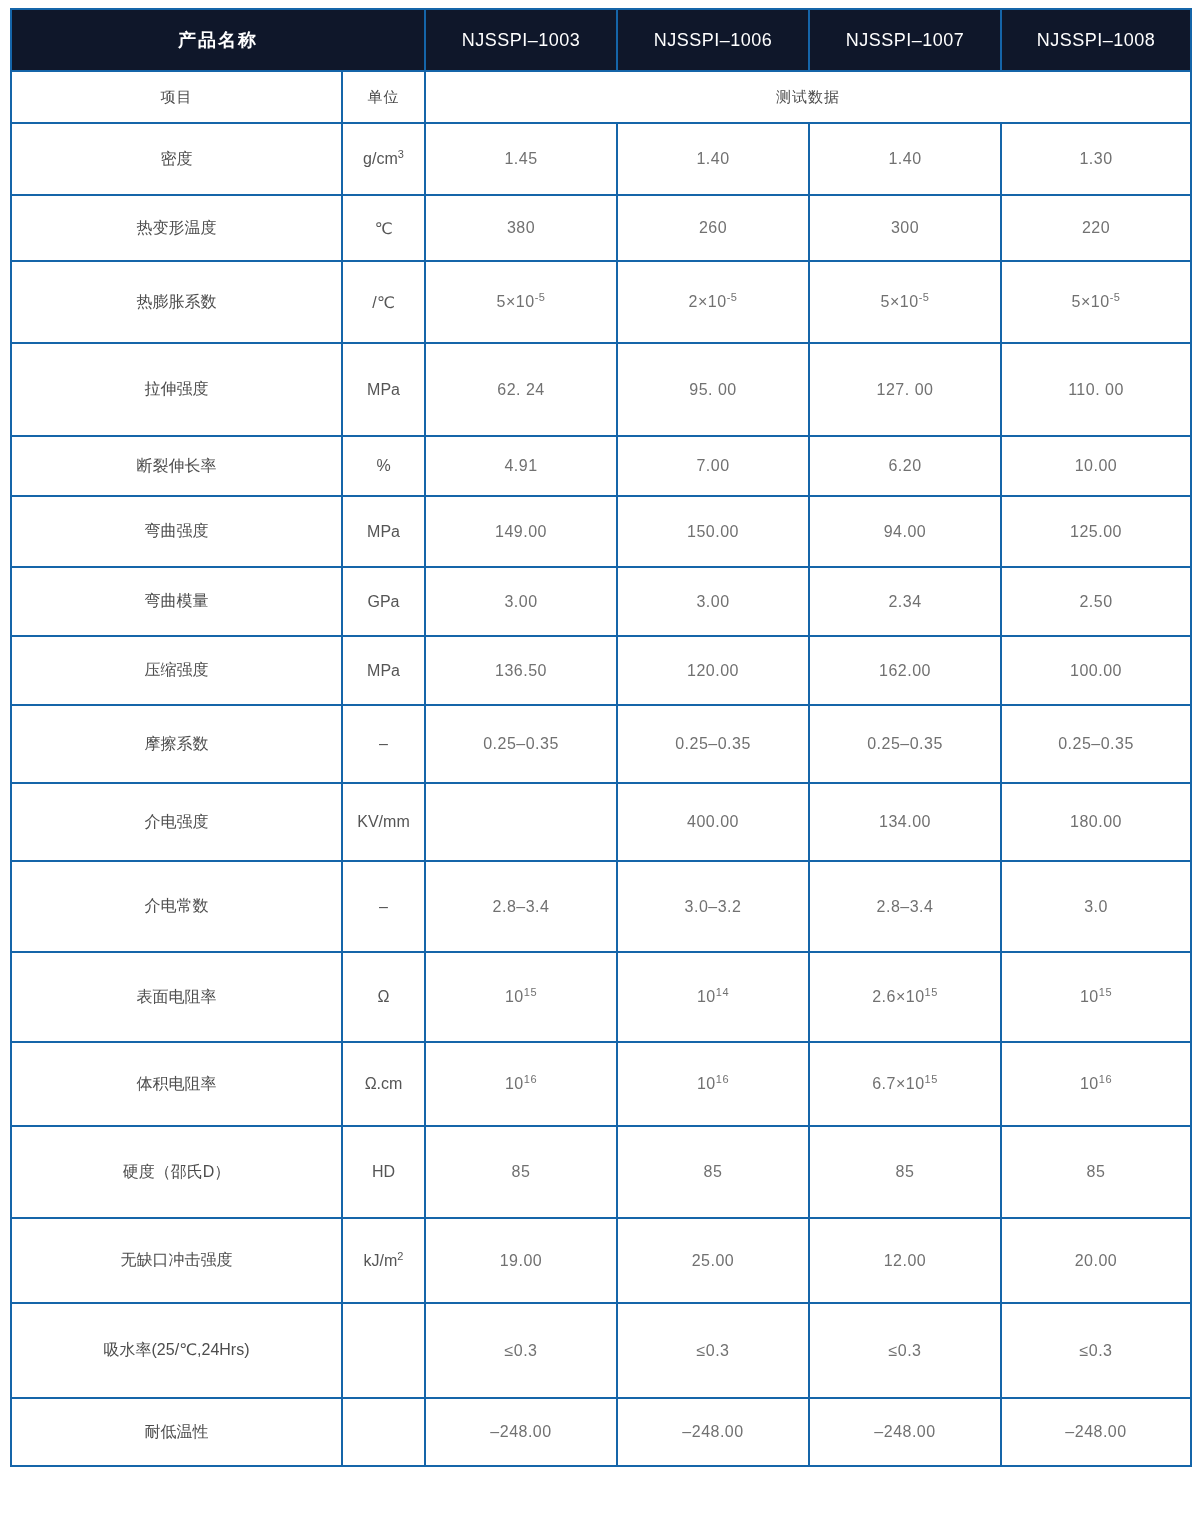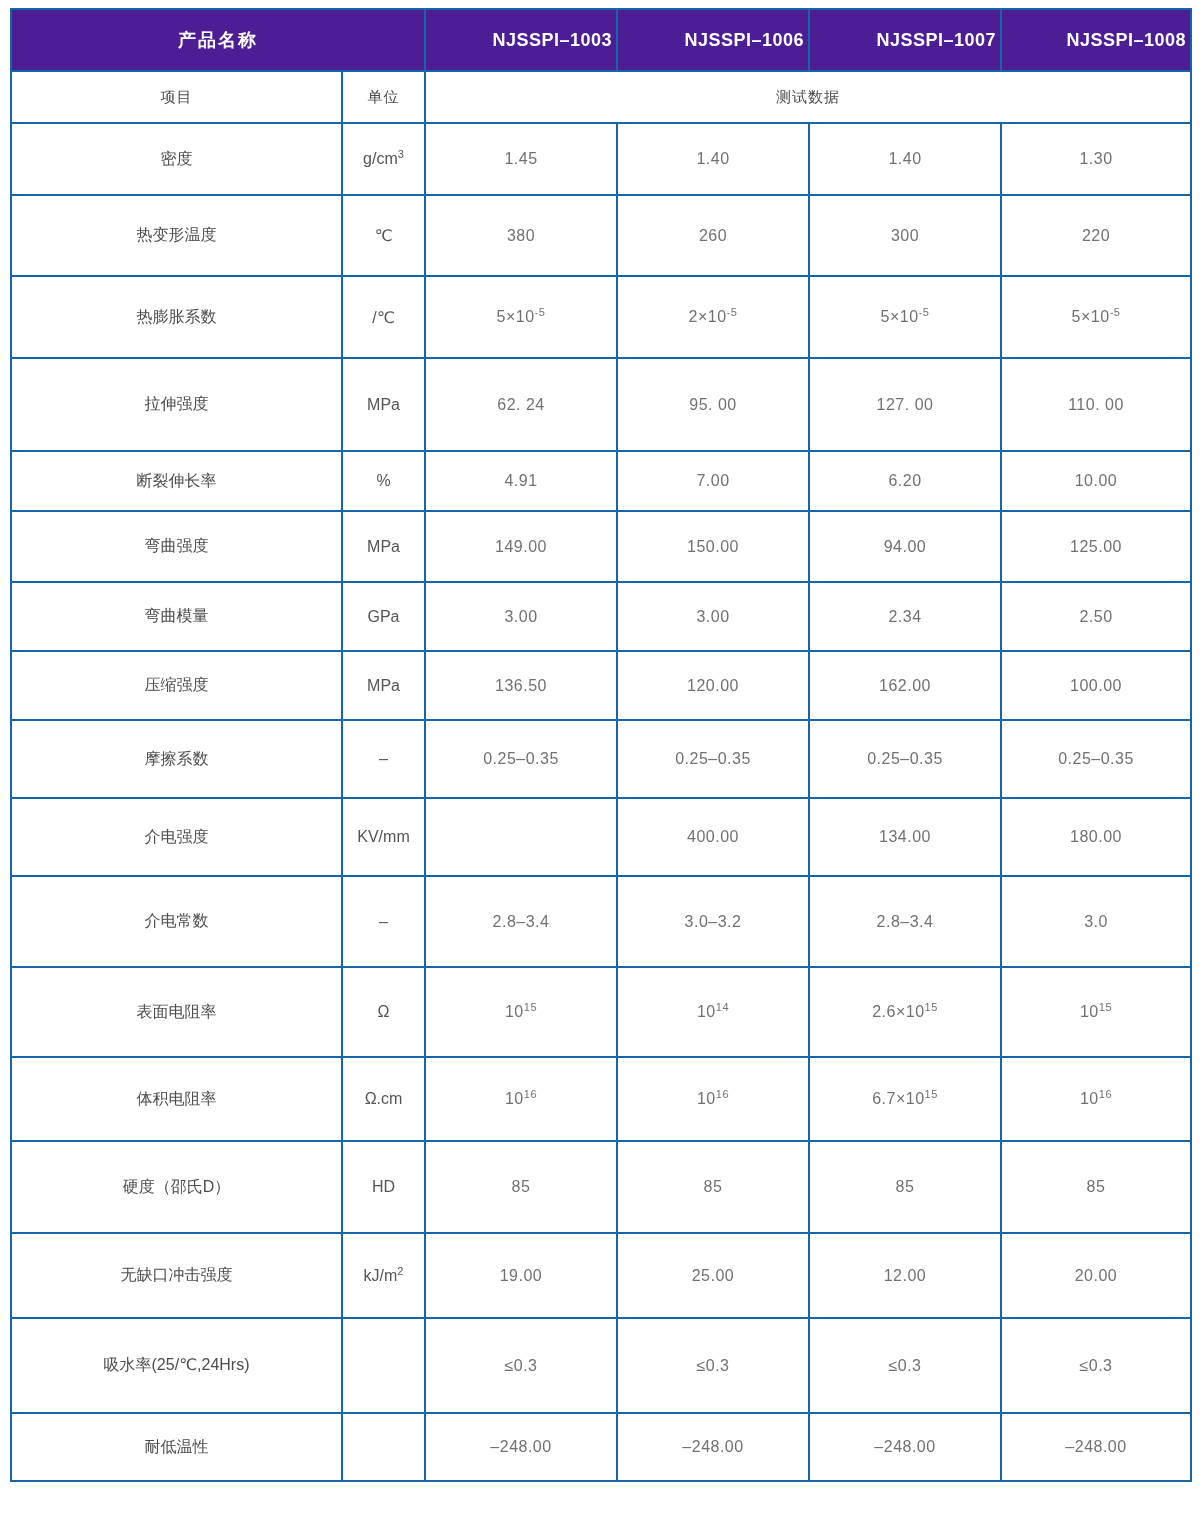--- a/index.html
+++ b/index.html
@@ -23,33 +23,32 @@
   }
   .spec-table th, .spec-table td {
     border: 2px solid #1565a9;
     text-align: center;
     vertical-align: middle;
     padding: 0 4px;
     overflow: hidden;
   }
   
   .row-products th {
-    background: #4c1d95;
+    background: #0f172a;
     color: #ffffff;
     height: 60px;
     font-size: 18px;
     letter-spacing: 0.5px;
   }
   .row-products th.cell-product-name {
     font-weight: bold;
     letter-spacing: 2px;
   }
   .row-products th.cell-product {
-    font-weight: bold;
-    text-align: right;
+    font-weight: normal;
   }
   
   .row-subheader th {
     height: 50px;
     font-size: 15px;
     font-weight: 500;
     color: #4a4a4a;
     background: #ffffff;
     letter-spacing: 1px;
   }
@@ -102,21 +101,21 @@
     </thead>
     <tbody id="spec-body">
         <tr style="height: 72px;">
           <th class="cell-item">密度</th>
           <td class="cell-unit">g/cm<sup>3</sup></td>
           <td class="cell-value">1.45</td>
           <td class="cell-value">1.40</td>
           <td class="cell-value">1.40</td>
           <td class="cell-value">1.30</td>
         </tr>
-        <tr style="height: 81px;">
+        <tr style="height: 66px;">
           <th class="cell-item">热变形温度</th>
           <td class="cell-unit">℃</td>
           <td class="cell-value">380</td>
           <td class="cell-value">260</td>
           <td class="cell-value">300</td>
           <td class="cell-value">220</td>
         </tr>
         <tr style="height: 82px;">
           <th class="cell-item">热膨胀系数</th>
           <td class="cell-unit">/℃</td>

